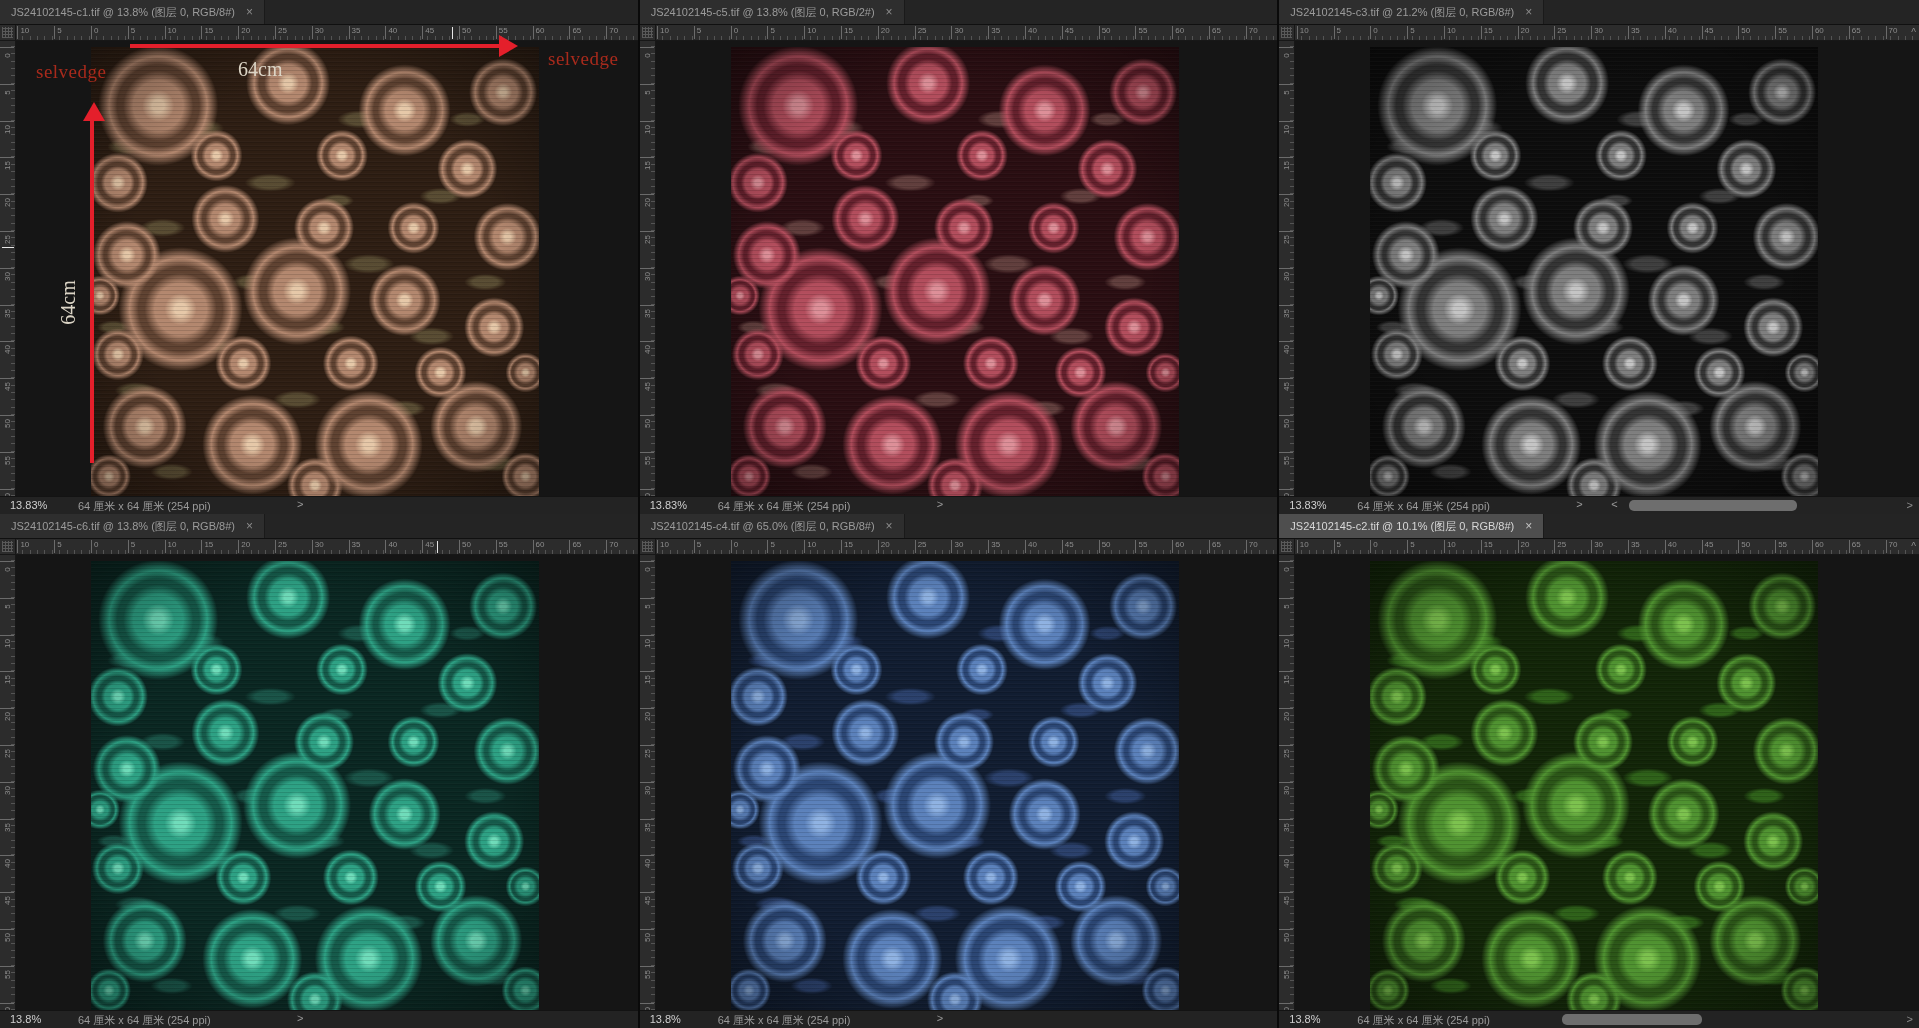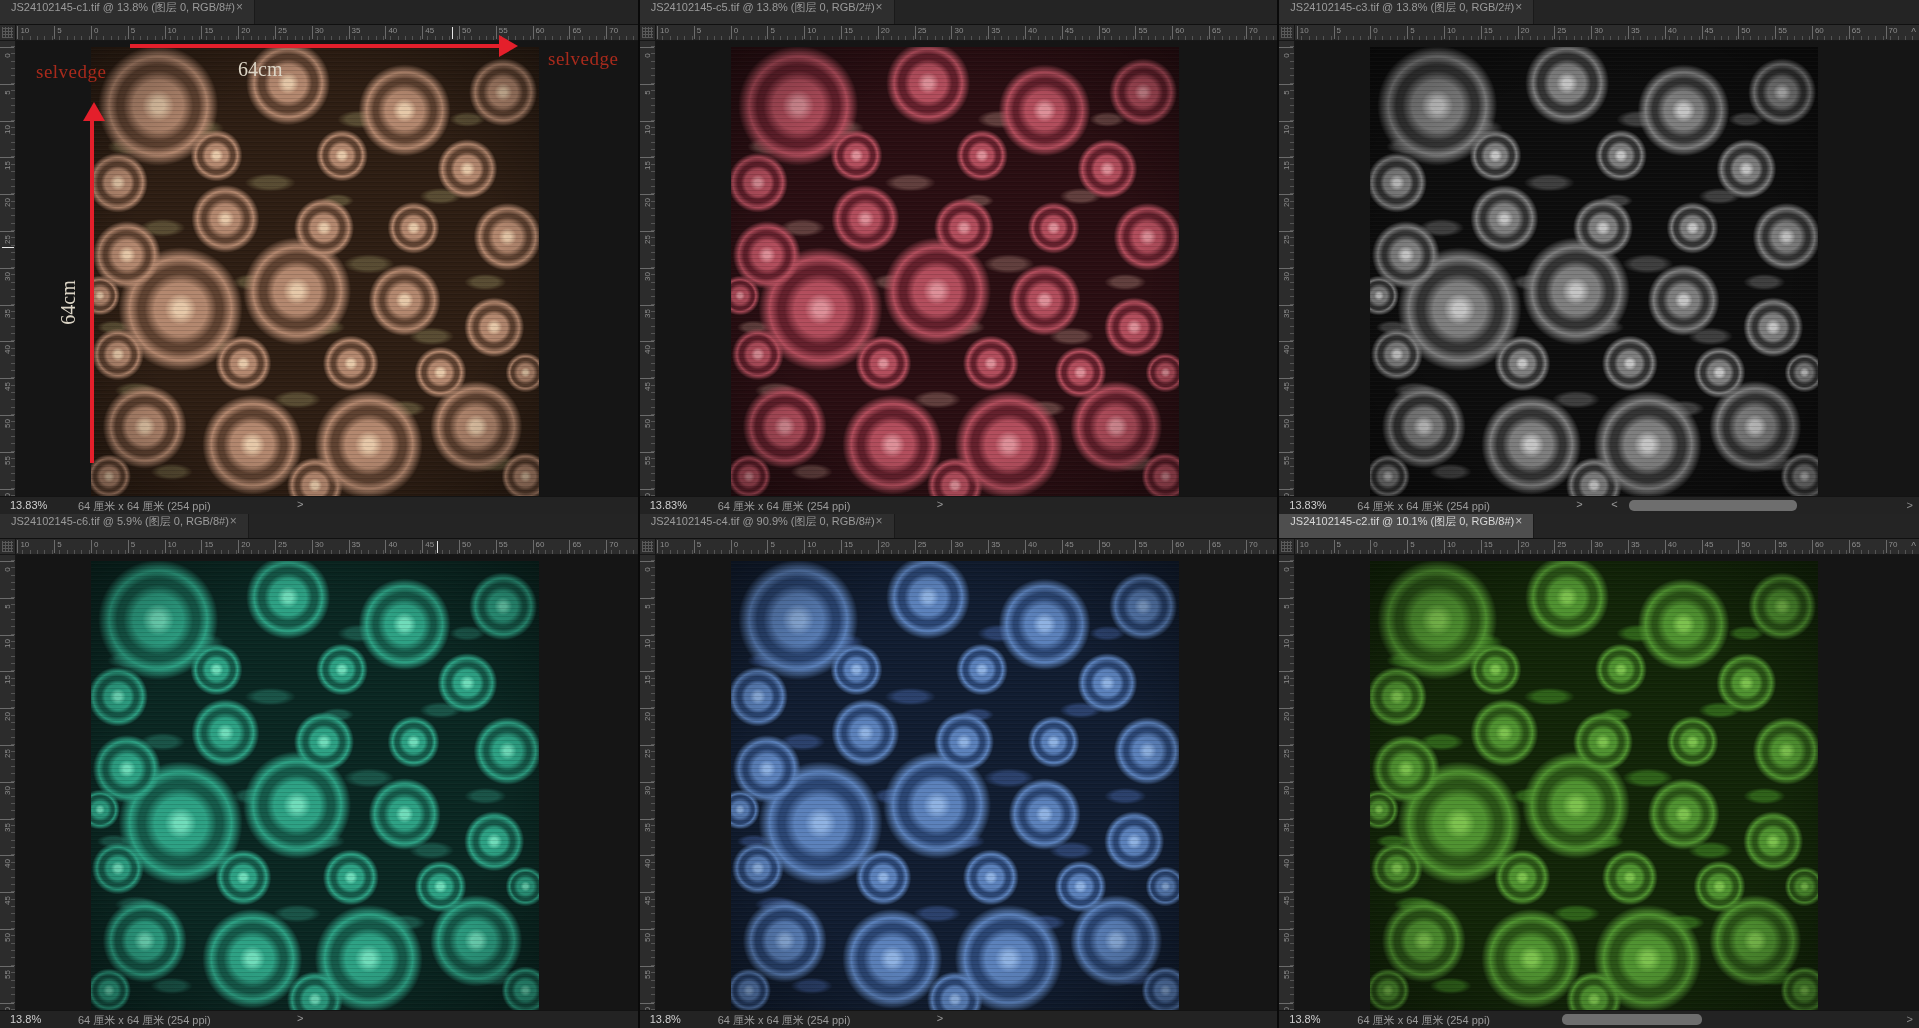--- a/index.html
+++ b/index.html
@@ -2,21 +2,21 @@
 <html><head>
 <meta charset="utf-8">
 <style>
   html,body{margin:0;padding:0;background:#1c1c1c;width:1919px;height:1028px;overflow:hidden;
     font-family:"Liberation Sans",sans-serif;-webkit-font-smoothing:antialiased;}
   .workspace{display:grid;grid-template-columns:1fr 1fr 1fr;grid-template-rows:514px 514px;width:1919px;height:1028px;}
   .panel{position:relative;display:flex;flex-direction:column;background:#151515;border-right:2px solid #0a0a0a;min-width:0;}
   .panel:nth-child(3n){border-right:none;}
   
   .tabbar{height:24px;background:#242424;border-bottom:1px solid #101010;display:flex;align-items:stretch;flex:none;}
-  .tab{display:flex;gap:1px;padding:0 11px;background:#2e2e2e;border-right:1px solid #1a1a1a;
+  .tab{display:flex;align-items:center;gap:11px;padding:0 11px;background:#2e2e2e;border-right:1px solid #1a1a1a;
        font-size:11px;color:#9b9b9b;white-space:nowrap;}
   .tab.active{background:#4e4e4e;color:#d8d8d8;}
   .tab .close{font-size:12px;color:inherit;opacity:.85;cursor:default;}
   
   .work{flex:1;position:relative;overflow:hidden;background:#151515;}
   .hruler{position:absolute;top:0;left:15px;right:0;height:15px;background:#2c2c2c;border-bottom:1px solid #171717;z-index:3;}
   .hruler::after{content:'';position:absolute;left:0;right:0;bottom:0;height:4px;
        background:repeating-linear-gradient(90deg,#545454 0 1px,rgba(0,0,0,0) 1px 7.36px);}
   .vruler{position:absolute;top:15px;left:0;bottom:0;width:15px;background:#2c2c2c;border-right:1px solid #171717;z-index:3;}
   .vruler::after{content:'';position:absolute;top:0;bottom:0;right:0;width:4px;
@@ -221,21 +221,21 @@
     <div class="statusbar">
       <span class="sb-zoom">13.83%</span>
       <span class="sb-info">64 厘米 x 64 厘米 (254 ppi)</span>
       <span class="sb-chev">&gt;</span>
     </div>
   </div>
 
   <div class="panel">
     <div class="tabbar">
       <div class="tab">
-        <span>JS24102145-c3.tif @ 13.8% (图层 0, RGB/2#)</span>
+        <span>JS24102145-c3.tif @ 21.2% (图层 0, RGB/8#)</span>
         <span class="close">×</span>
       </div>
     </div>
     <div class="work">
       <div class="corner"></div>
       <div class="hruler">
           <div class="hlabel" style="left: 2.4px;">10</div>
           <div class="hlabel" style="left: 39.2px;">5</div>
           <div class="hlabel" style="left: 76px;">0</div>
           <div class="hlabel" style="left: 112.8px;">5</div>
@@ -303,21 +303,21 @@
       <span class="sb-chev">&gt;</span>
       <span class="sb-chev2">&lt;</span>
       <div class="sb-thumb p3"></div>
       <span class="sb-end">&gt;</span>
     </div>
   </div>
 
   <div class="panel">
     <div class="tabbar">
       <div class="tab">
-        <span>JS24102145-c6.tif @ 5.9% (图层 0, RGB/8#)</span>
+        <span>JS24102145-c6.tif @ 13.8% (图层 0, RGB/8#)</span>
         <span class="close">×</span>
       </div>
     </div>
     <div class="work">
       <div class="corner"></div>
       <div class="hruler">
           <div class="htick" style="left:422px"></div>
           <div class="hlabel" style="left: 2.4px;">10</div>
           <div class="hlabel" style="left: 39.2px;">5</div>
           <div class="hlabel" style="left: 76px;">0</div>
@@ -382,21 +382,21 @@
     <div class="statusbar">
       <span class="sb-zoom">13.8%</span>
       <span class="sb-info">64 厘米 x 64 厘米 (254 ppi)</span>
       <span class="sb-chev">&gt;</span>
     </div>
   </div>
 
   <div class="panel">
     <div class="tabbar">
       <div class="tab">
-        <span>JS24102145-c4.tif @ 90.9% (图层 0, RGB/8#)</span>
+        <span>JS24102145-c4.tif @ 65.0% (图层 0, RGB/8#)</span>
         <span class="close">×</span>
       </div>
     </div>
     <div class="work">
       <div class="corner"></div>
       <div class="hruler">
           <div class="hlabel" style="left: 2.4px;">10</div>
           <div class="hlabel" style="left: 39.2px;">5</div>
           <div class="hlabel" style="left: 76px;">0</div>
           <div class="hlabel" style="left: 112.8px;">5</div>

